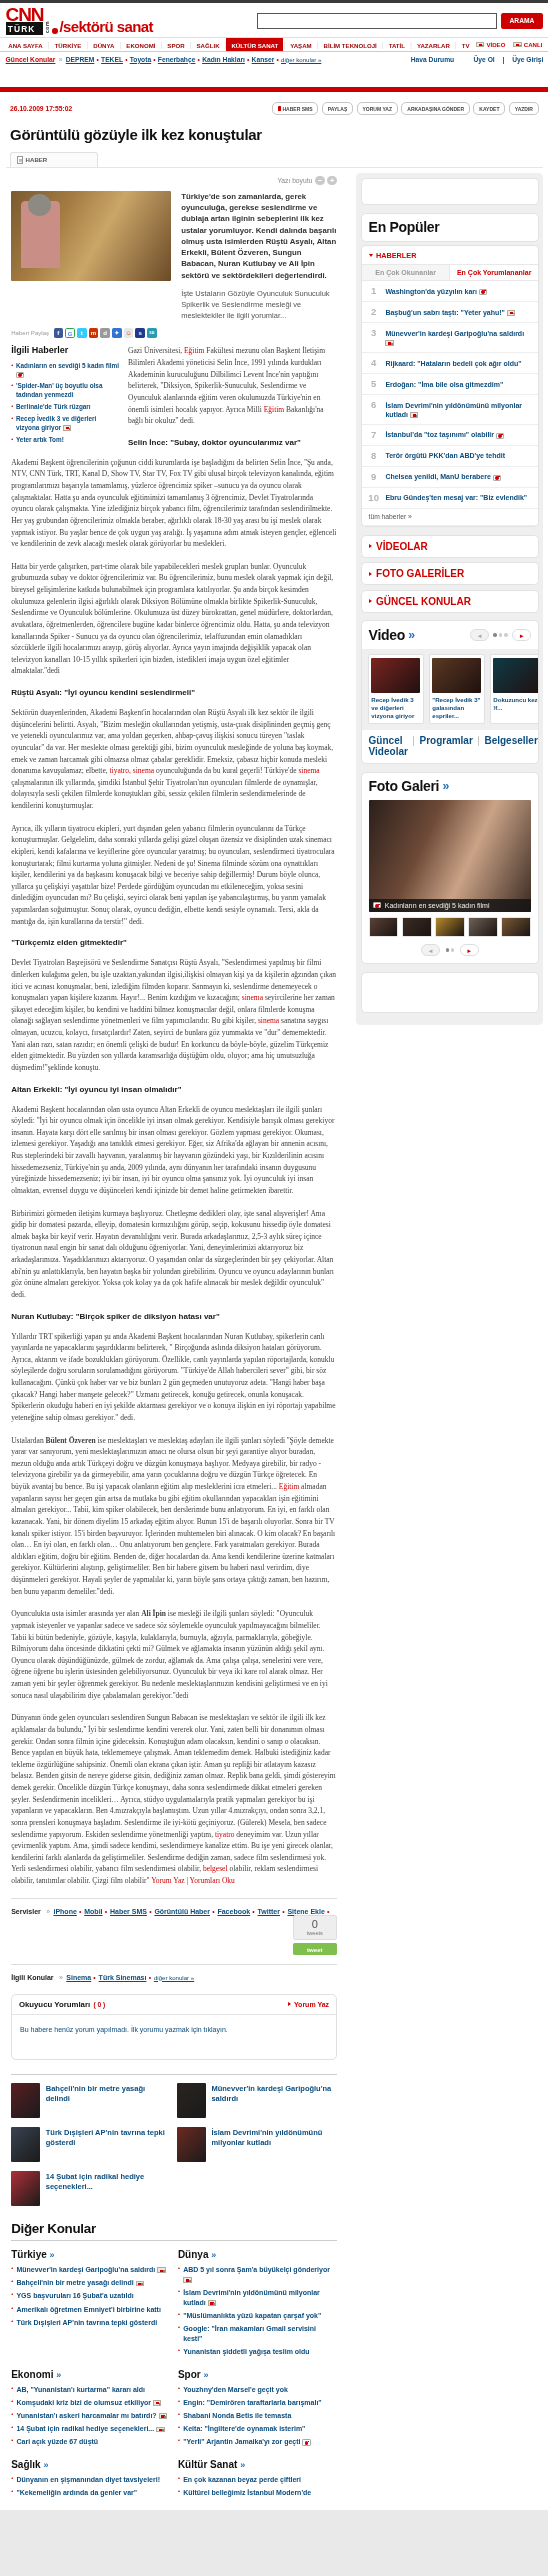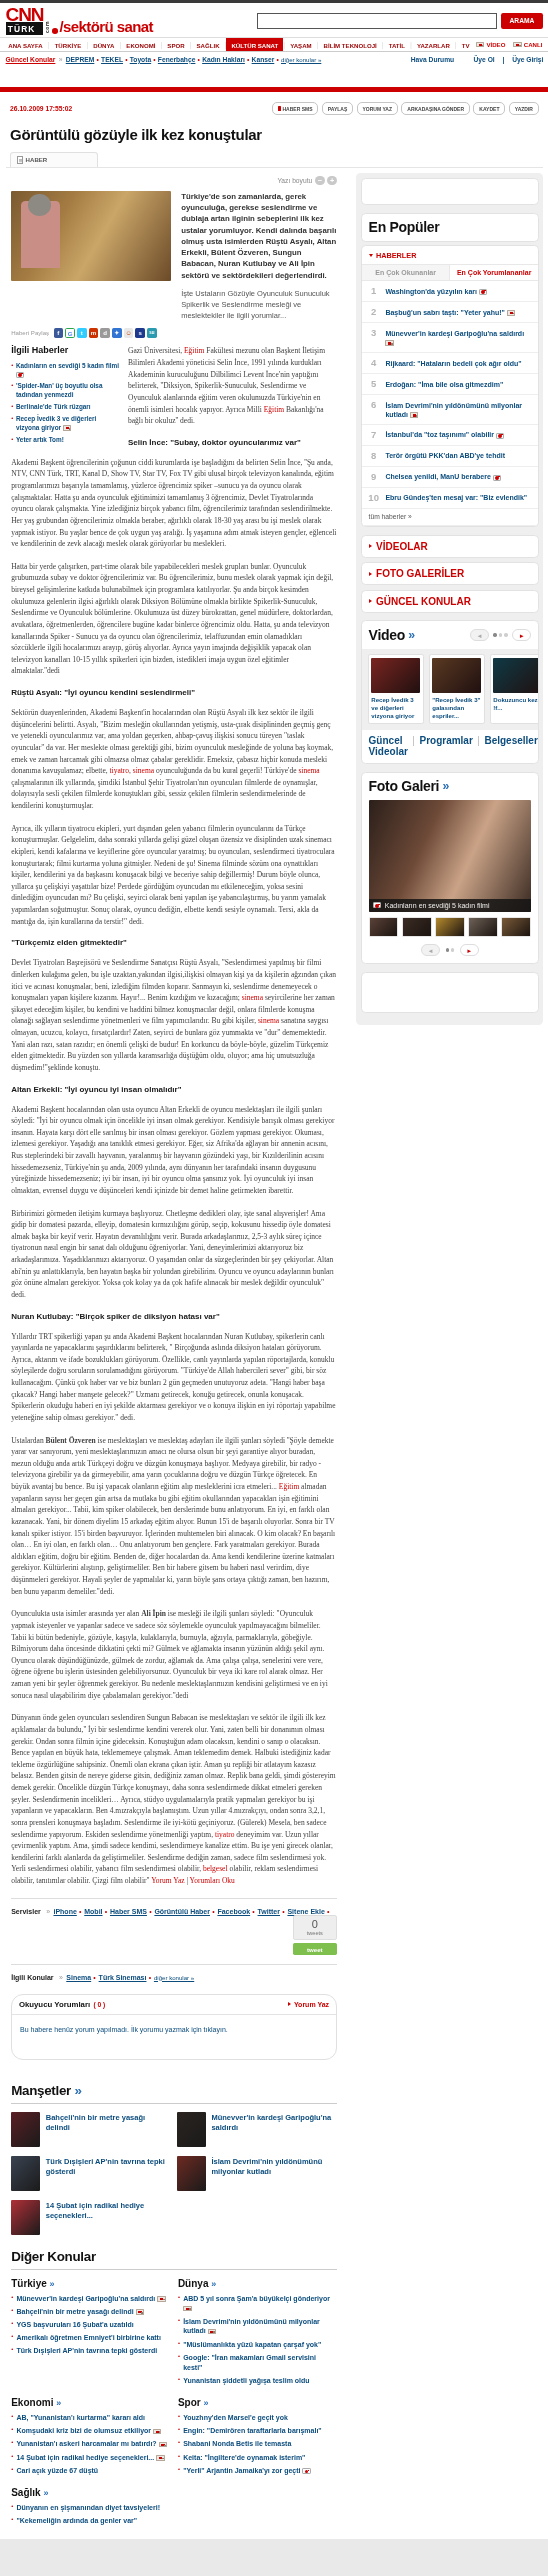--- a/index.html
+++ b/index.html
@@ -134,21 +134,21 @@
   .rowline .head { font-weight:bold; color:#222; margin-right:2.2px; }
   .rowline .raq { color:#999; margin:0 3.3px; }
   .svc { color:#0b4c7d; font-weight:bold; text-decoration:underline; margin-right:2.2px; }
   .sdot { color:#cc0000; margin-right:2.8px; }
   #tweetwidget { position:relative; margin-left:auto; width:44px; text-align:center; }
   .tw-count { background:#eee; border:0.6px solid #ddd; border-radius:2.2px; padding:2.2px 0 3.3px 0; }
   .tw-count .n { font-size:11px; color:#555; }
   .tw-count .l { font-size:5.6px; color:#777; }
   .tw-btn { margin-top:3.3px; background:#7fbf4d; color:#fff; font-size:6.1px; font-weight:bold; border-radius:1.7px; padding:2.2px 0; cursor:pointer; }
 
-  #comments { border:0.6px solid #e0e0e0; border-radius:12px; margin:7.8px 0 14.5px 0; }
+  #comments { border:0.6px solid #e0e0e0; border-radius:5px; margin:7.8px 0 14.5px 0; }
   #comments .chead { display:flex; align-items:center; padding:5px 6.7px; border-bottom:0.6px solid #e4e4e4; }
   #comments .ct { font-weight:bold; font-size:7.8px; color:#111; }
   #comments .cnum { color:#cc0000; font-weight:bold; margin-left:3.3px; font-size:6.7px; }
   #comments .cwrite { margin-left:auto; color:#cc0000; font-weight:bold; font-size:7px; display:flex; gap:2.8px; align-items:center; }
   #comments .cbody { padding:11px 7.8px 26px 7.8px; color:#0b4c7d; font-size:7px; }
 
   .secblock h2 { font-size:13.4px; color:#111; letter-spacing:-0.3px; padding:9px 0 4.5px 0; }
   .secblock h2 .raq { color:#2a6fb5; }
   .secline { border-top:0.6px solid #ccc; margin-bottom:7.8px; }
   #mansetgrid { display:grid; grid-template-columns:1fr 1fr; gap:9px 5.6px; padding-bottom:5.6px; }
@@ -359,21 +359,20 @@
           <span class="cnum">( 0 )</span>
           <span class="cwrite lnk">
               <span class="tri-right"></span>
               <span>Yorum Yaz</span>
             </span>
         </div>
         <div class="cbody lnk">Bu habere henüz yorum yapılmadı. İlk yorumu yazmak için tıklayın.</div>
       </div>
 
       <div class="secblock">
-        <h2><span>Manşetler</span> <span class="raq">»</span></h2>
         <div class="secline"></div>
         <div id="mansetgrid">
             <div class="mitem">
               <div class="mthumb" style="background:linear-gradient(135deg,#5a1f24,#1a1a1a);"></div>
               <div class="mtitle">Bahçeli'nin bir metre yasağı delindi</div>
             </div>
             <div class="mitem">
               <div class="mthumb" style="background:linear-gradient(135deg,#2a2420,#1a1a1a);"></div>
               <div class="mtitle">Münevver'in kardeşi Garipoğlu'na saldırdı</div>
             </div>
@@ -490,20 +489,31 @@
             </div>
             <div class="ocat">
               <h3>Sağlık <span class="raq">»</span></h3>
               <div class="oitem">
                 <span class="bdot">•</span>
                 <span>Dünyanın en şişmanından diyet tavsiyeleri! </span>
               </div>
               <div class="oitem">
                 <span class="bdot">•</span>
                 <span>"Kekemeliğin ardında da genler var" </span>
+              </div>
+            </div>
+            <div class="ocat">
+              <h3>Kültür Sanat <span class="raq">»</span></h3>
+              <div class="oitem">
+                <span class="bdot">•</span>
+                <span>En çok kazanan beyaz perde çiftleri </span>
+              </div>
+              <div class="oitem">
+                <span class="bdot">•</span>
+                <span>Kültürel belleğimiz İstanbul Modern'de </span>
               </div>
             </div>
           </div>
       </div>
 
     </div>
 
     <div id="sidebar">
       <div class="sb-emptybox"></div>
 

